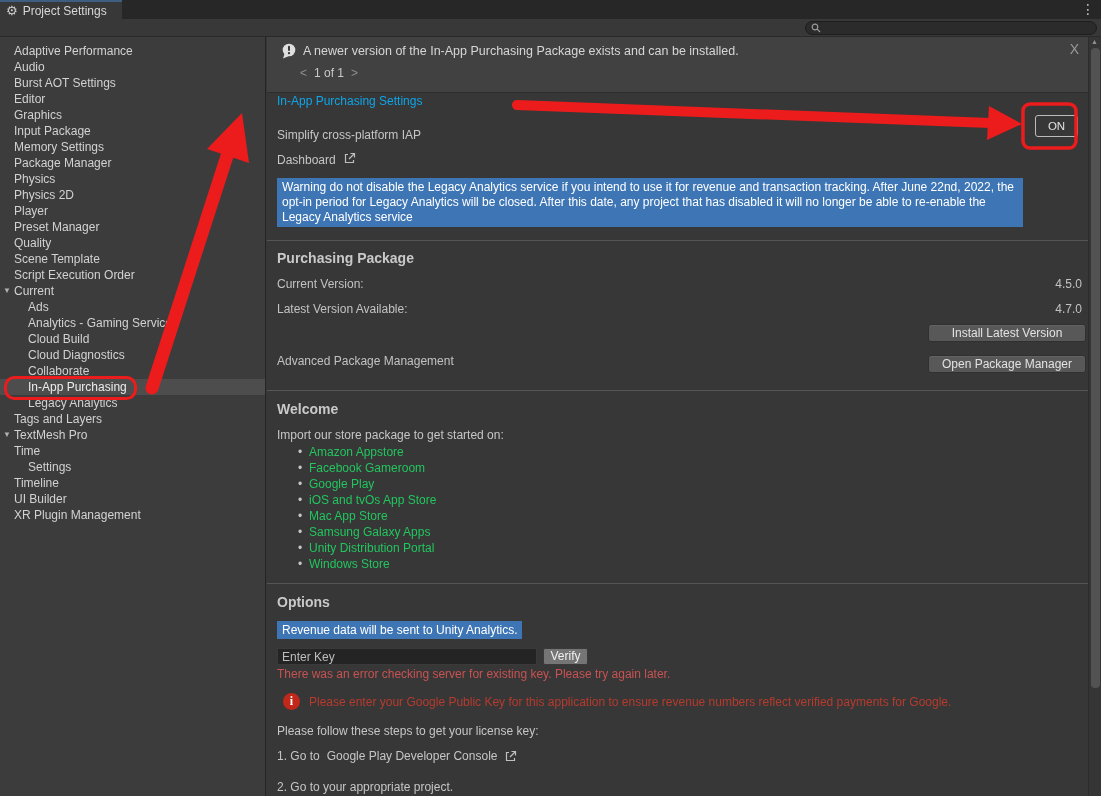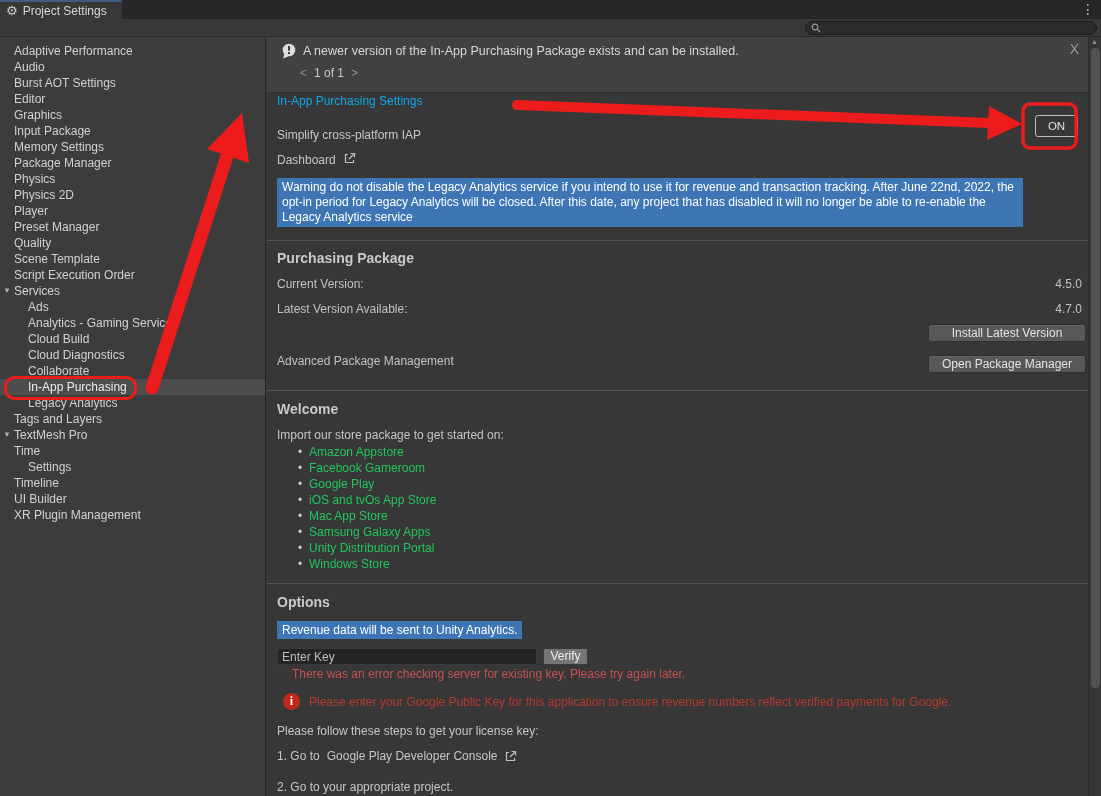--- a/index.html
+++ b/index.html
@@ -60,21 +60,21 @@
   .welcome-intro { position:absolute; left:10px; top:391px; color:#c6c6c6; }
   .store-list { position:absolute; left:28px; top:407px; list-style:none; }
   .store-item { position:relative; line-height:16px; color:#22c55e; padding-left:14px; }
   .store-item::before { content:"•"; position:absolute; left:3px; color:#c6c6c6; }
   .revenue-badge { position:absolute; left:10px; top:584px; background:var(--accent_blue); color:#fff; padding:2px 5px; font-size:12px; }
   .key-input { position:absolute; left:10px; top:611px; width:260px; height:17px; background:#242424;
                border:1px solid #3a3a3a; color:#d8d8d8; font-size:12px; padding:0 4px; outline:none; }
   .key-input::placeholder { color:#bdbdbd; opacity:1; }
   .verify-btn { position:absolute; left:276px; top:611px; width:45px; height:17px; background:#757575; border:1px solid #3a3a3a;
                 border-radius:2px; color:#f0f0f0; font-size:12px; line-height:15px; text-align:center; }
-  .error-text { position:absolute; left:25px; top:630px; color:var(--error_red); }
+  .error-text { position:absolute; left:10px; top:630px; color:var(--error_red); }
   .info-row { position:absolute; left:16px; top:656px; display:flex; align-items:flex-start; gap:9px; }
   .info-icon { width:17px; height:17px; border-radius:50%; background:var(--info_icon_red); color:#fff;
                font-weight:bold; font-size:12px; text-align:center; line-height:17px; flex:0 0 auto; font-family:"Liberation Serif",serif; }
   .info-text { color:var(--alert_red); padding-top:2px; }
   .steps-intro { position:absolute; left:10px; top:687px; color:#c6c6c6; }
   .step-row { position:absolute; left:10px; display:flex; align-items:center; color:#c6c6c6; }
   .step1 { top:712px; }
   .step2 { top:743px; }
   .step-link { margin-left:7px; }
   .ext-icon { margin-left:7px; display:inline-flex; }
@@ -184,21 +184,21 @@
           <span class="side-label">Scene Template</span>
         </div>
 
         <div class="side-row">
           
           <span class="side-label">Script Execution Order</span>
         </div>
 
         <div class="side-row has-expander">
           <span class="expander">▼</span>
-          <span class="side-label">Services</span>
+          <span class="side-label">Current</span>
         </div>
 
         <div class="side-row indent">
           
           <span class="side-label">Ads</span>
         </div>
 
         <div class="side-row indent">
           
           <span class="side-label">Analytics - Gaming Services</span>

